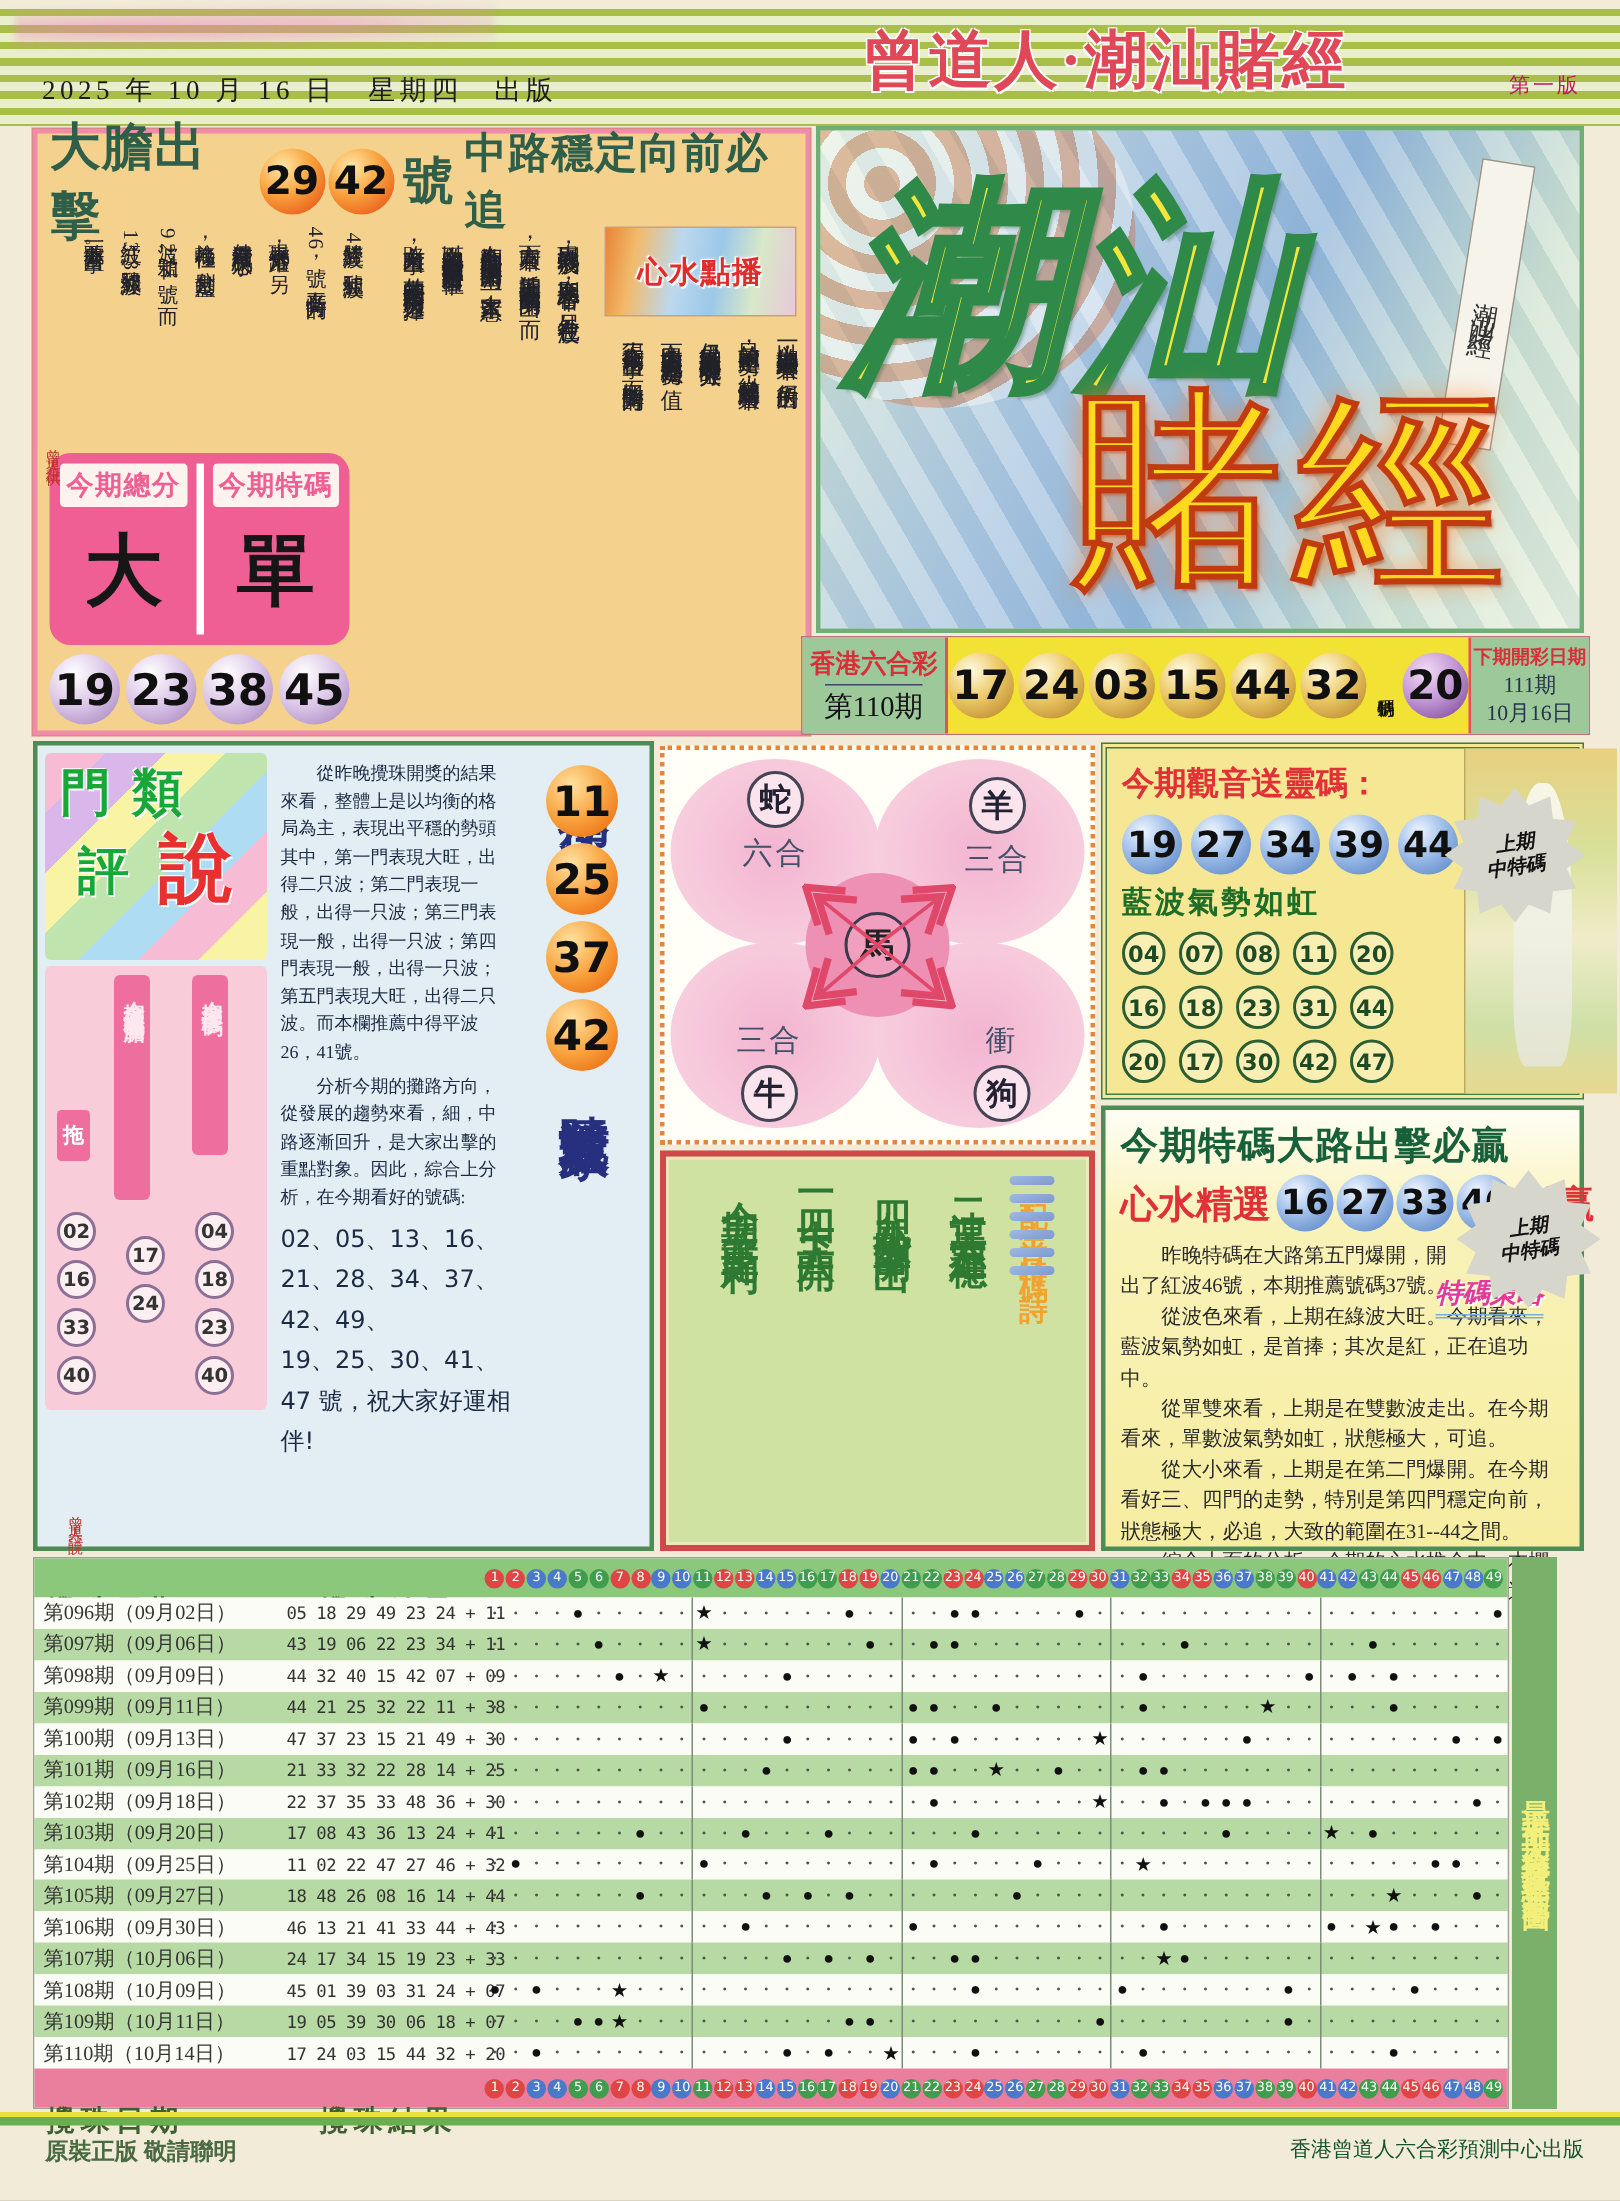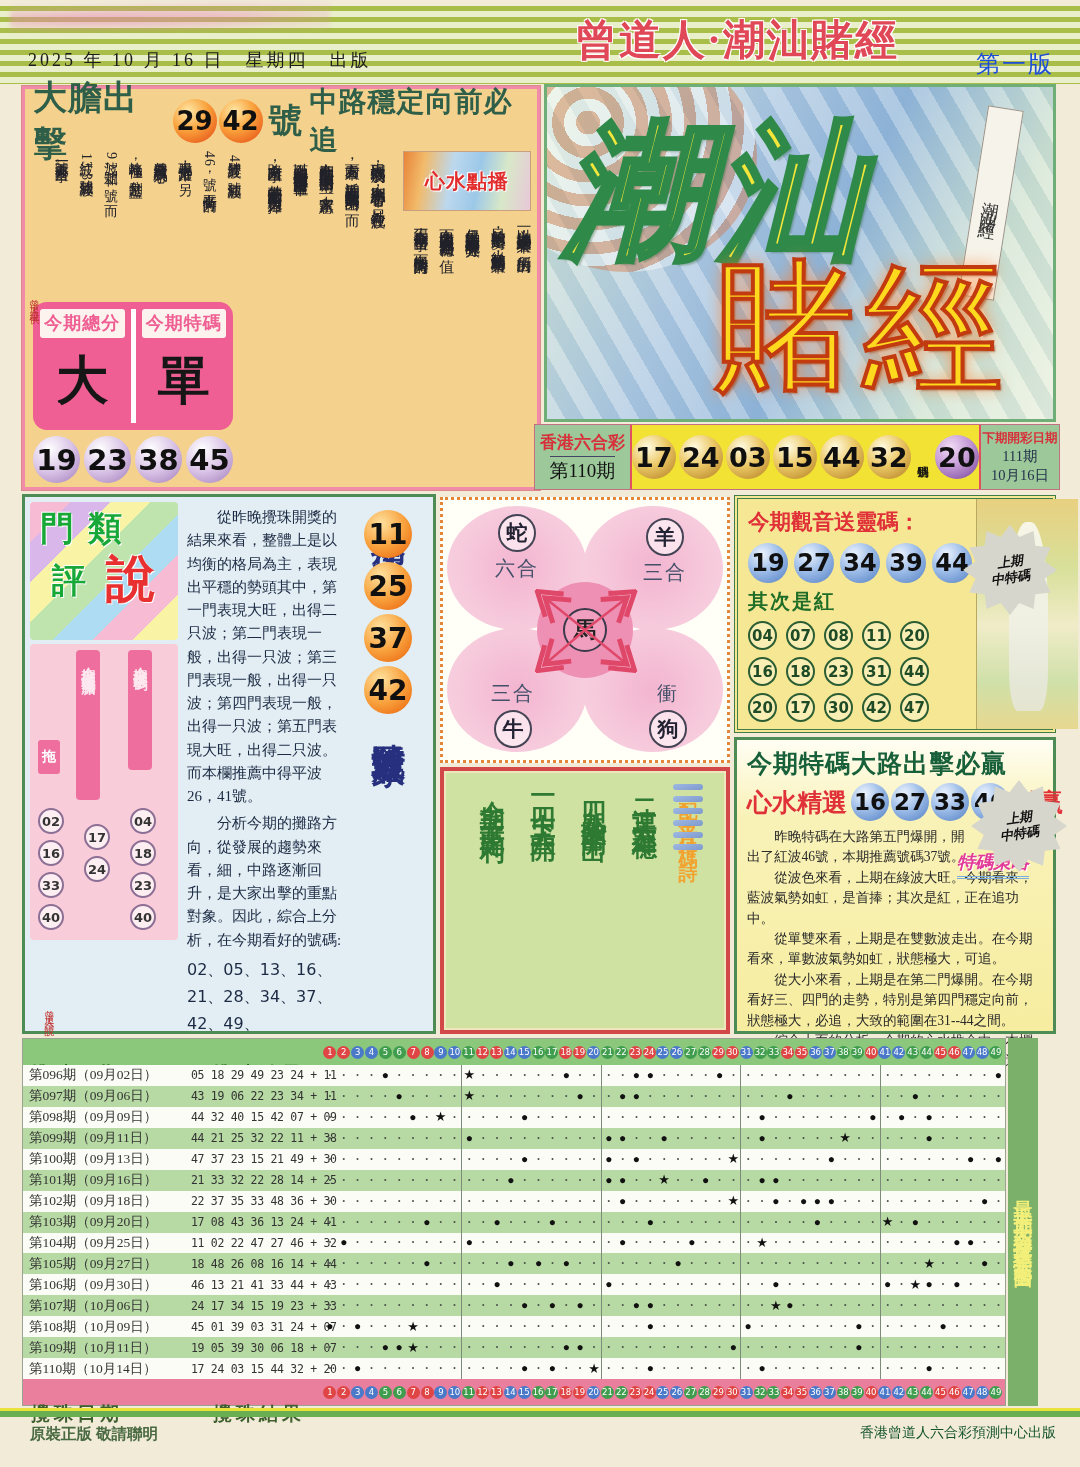--- a/index.html
+++ b/index.html
@@ -9,21 +9,21 @@
 
   
   .masthead-band { position:absolute; top:6px; left:0; right:0; height:78px;
     background:repeating-linear-gradient(180deg,#a9bd49 0 5px,#e9efcb 5px 11px); }
   .smudge { position:absolute; top:2px; left:10px; width:320px; height:34px;
     background:radial-gradient(ellipse at 20% 50%, rgba(240,130,190,.55), transparent 60%),
                radial-gradient(ellipse at 70% 40%, rgba(240,130,190,.35), transparent 60%); filter:blur(2px); }
   .masthead-title { position:absolute; top:12px; left:575px; font-size:42px; font-weight:900; color:#e04858;
     letter-spacing:2px; text-shadow:1px 1px 0 #fff,-1px -1px 0 #fff,1px -1px 0 #fff,-1px 1px 0 #fff; }
   .date-line { position:absolute; top:48px; left:28px; font-size:18px; color:#1c1c1c; letter-spacing:3px; }
-  .edition { position:absolute; top:48px; right:26px; font-size:24px; color:#1d4ed8; letter-spacing:2px; }
+  .edition { position:absolute; top:48px; right:26px; font-size:14px; color:#be185d; letter-spacing:2px; }
 
   
   .ball { border-radius:50%; display:inline-flex; align-items:center; justify-content:center;
     font-family:"DejaVu Sans",sans-serif; font-weight:bold; color:#101010; flex:none; }
   .ball.orange { background:radial-gradient(circle at 35% 28%, #ffe9a8, #f9a23c 45%, #e8571a 88%); }
   .ball.orange2 { background:radial-gradient(circle at 35% 28%, #ffe2a0, #f8a23e 50%, #ec6c12 90%); }
   .ball.purple { background:radial-gradient(circle at 35% 28%, #ffffff, #d9c3e6 50%, #a886c0 92%); }
   .ball.gold { background:radial-gradient(circle at 35% 28%, #fffbe2, #ecc865 45%, #b8862a 92%); }
   .ball.purpledark { background:radial-gradient(circle at 35% 28%, #f2dcf5, #c49ad6 45%, #7e4b9e 92%); }
   .ball.blue { background:radial-gradient(circle at 35% 28%, #eef5ff, #9dbde8 45%, #5c86c8 92%); }
@@ -108,21 +108,21 @@
     padding:8px 4px; border-radius:3px; font-weight:bold; }
   .ml-circ-col { position:absolute; display:flex; flex-direction:column; gap:6px; }
   .c-a { left:8px;  top:164px; }
   .c-b { left:54px; top:180px; }
   .c-c { left:100px; top:164px; }
   .ml-circle { width:26px; height:26px; border:2px solid #8c6f94; border-radius:50%; background:#fdeef2;
     color:#333; font-size:13px; font-weight:bold; display:flex; align-items:center; justify-content:center;
     font-family:"DejaVu Sans",sans-serif; }
   .ml-byline { position:absolute; left:12px; bottom:4px; writing-mode:vertical-rl; color:#c03030; font-size:10px; letter-spacing:4px; }
   .ml-mid { flex:1; padding:4px 6px 0 9px; }
-  .ml-para { font-size:15px; line-height:1.55; color:#1c2a44; text-indent:2em; margin-bottom:4px; }
+  .ml-para { font-size:12px; line-height:1.55; color:#1c2a44; text-indent:2em; margin-bottom:4px; }
   .ml-nums { font-size:16px; color:#1c2a44; line-height:1.7; font-family:"DejaVu Sans",sans-serif; font-weight:normal; }
   .ml-right { width:80px; flex:none; display:flex; flex-direction:column; align-items:center; }
   .ml-vert { writing-mode:vertical-rl; font-size:34px; font-weight:900; color:#26307e; letter-spacing:2px; line-height:1; }
   .mlb { width:48px; height:48px; font-size:28px; margin:2px 0; }
 
   
   .zodiac { position:absolute; left:440px; top:497px; width:290px; height:266px; background:#fffef7; border:3px dotted #e2873a; }
   .petal { position:absolute; width:140px; height:124px; border-radius:50%;
     background:radial-gradient(circle,#f3b5d0 0%,#f7cede 75%); }
   .p-tl{left:4px;top:6px;} .p-tr{right:4px;top:6px;} .p-bl{left:4px;bottom:8px;} .p-br{right:4px;bottom:8px;}
@@ -422,21 +422,21 @@
   <div class="guanyin">
     <div class="gy-left">
       <div class="gy-title">今期觀音送靈碼：</div>
       <div class="gy-balls">
           <span class="ball blue gb">19</span>
           <span class="ball blue gb">27</span>
           <span class="ball blue gb">34</span>
           <span class="ball blue gb">39</span>
           <span class="ball blue gb">44</span>
         </div>
-      <div class="gy-sub">其次是紅</div>
+      <div class="gy-sub">藍波氣勢如虹</div>
       <div class="gy-grid">
           <div class="gy-row">
             <span class="gy-circle">04</span>
             <span class="gy-circle">07</span>
             <span class="gy-circle">08</span>
             <span class="gy-circle">11</span>
             <span class="gy-circle">20</span>
           </div>
           <div class="gy-row">
             <span class="gy-circle">16</span>

